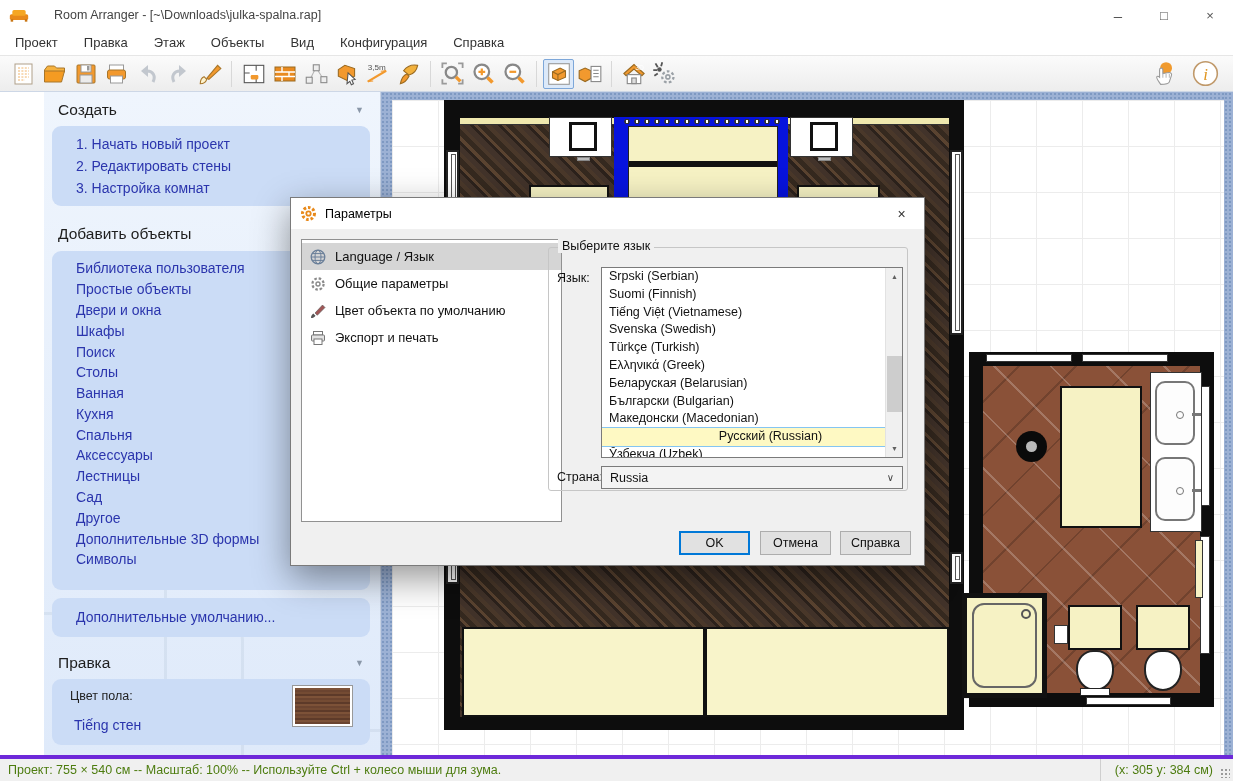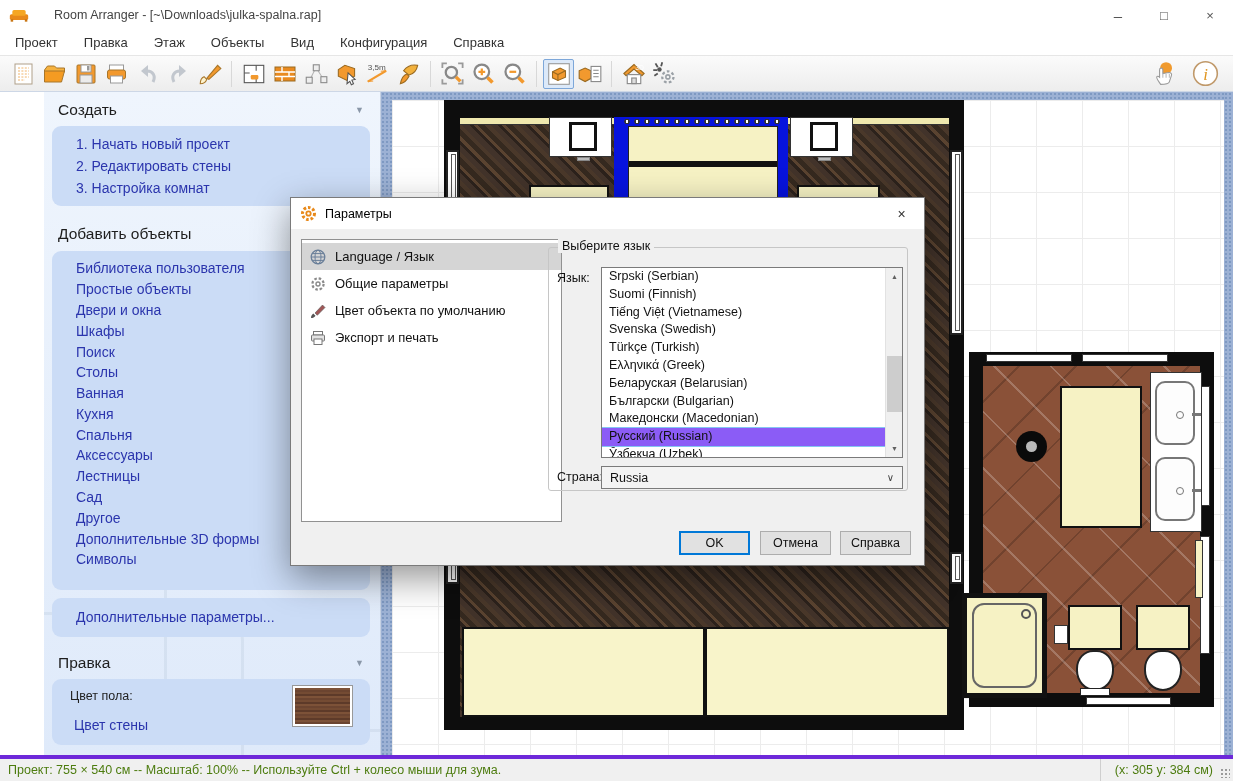--- a/index.html
+++ b/index.html
@@ -103,21 +103,21 @@
   .dlg-close { margin-left:auto; width:45px; height:31px; display:flex; align-items:center; justify-content:center; font-size:14px; color:#333; }
   .dlg-body { position:absolute; top:31px; left:0; right:0; bottom:0; }
   .dlg-list { position:absolute; left:10px; top:10px; width:261px; height:283px; background:#fff; border:1px solid #919191; padding-top:3px; }
   .dlg-list-item { height:27px; display:flex; align-items:center; padding-left:8px; gap:9px; font-size:13px; color:#111; }
   .dlg-list-item.selected { background:#d5d5d5; }
   .groupbox { position:absolute; left:257px; top:18px; width:360px; height:244px; border:1px solid #c6c6c6; border-radius:3px; }
   .groupbox-label { position:absolute; top:-9px; left:9px; background:#f0f0f0; padding:0 4px; font-size:12.5px; color:#111; }
   .fld-label { position:absolute; font-size:12.5px; color:#111; }
   .lang-list { position:absolute; left:310px; top:38px; width:302px; height:191px; background:#fff; border:1px solid #7a7a7a; overflow:hidden; }
   .lang-item { height:17.8px; line-height:17.8px; padding-left:7px; font-size:12.5px; color:#111; width:330px; white-space:nowrap; overflow:hidden; }
-  .lang-item.selected { background:#8b5cf6; outline:1px solid #84c5f2; }
+  .lang-item.selected { background:#fef9c3; outline:1px solid #84c5f2;text-align:center; }
   .scrollbar { position:absolute; right:0; top:0; bottom:0; width:17px; background:#f0f0f0; border-left:1px solid #e2e2e2; }
   .sb-arrow { position:absolute; left:0; width:17px; height:17px; display:flex; align-items:center; justify-content:center; font-size:7px; color:#606060; }
   .sb-thumb { position:absolute; left:1px; top:88px; width:15px; height:56px; background:#cdcdcd; }
   .combo { position:absolute; left:310px; top:237px; width:302px; height:23px; background:#f3f3f3; border:1px solid #7a7a7a; display:flex; align-items:center; padding:0 8px; font-size:12.5px; color:#111; }
   .combo-chevron { margin-left:auto; color:#444; font-size:10px; }
   .dlg-btn { position:absolute; top:302px; width:71px; height:24px; background:#e1e1e1; border:1px solid #adadad; display:flex; align-items:center; justify-content:center; font-size:12.5px; color:#111; }
   .dlg-btn.default { border:2px solid #0078d7; }
 
   
   .statusbar { position:absolute; left:0; right:0; bottom:0; height:26px; background:#f0f0f0; border-top:4px solid #6d28d9; display:flex; align-items:center; font-size:12.5px; color:#4d7c0f; }
@@ -347,31 +347,31 @@
         <div class="lib-link">Спальня</div>
         <div class="lib-link">Аксессуары</div>
         <div class="lib-link">Лестницы</div>
         <div class="lib-link">Сад</div>
         <div class="lib-link">Другое</div>
         <div class="lib-link">Дополнительные 3D формы</div>
         <div class="lib-link">Символы</div>
         <span class="more-chevron">&gt;</span>
       </div>
       <div class="panel" style="padding:9px 0;">
-        <div class="lib-link">Дополнительные параметры...</div>
+        <div class="lib-link">Дополнительные умолчанию...</div>
       </div>
 
       <div class="section-h">
         <span>Правка</span>
         <span class="collapse">▼</span>
       </div>
       <div class="edit-panel">
         <div class="floor-label">Цвет пола:</div>
         <div class="swatch"></div>
-        <div class="wall-link">Цвет стены</div>
+        <div class="wall-link">Tiếng стен</div>
       </div>
     </div>
 
     <div class="canvas">
       <div class="grid"></div>
       <div class="strip strip-top"></div>
       <div class="strip strip-left"></div>
       <div class="strip strip-right"></div>
 
       <div class="plan">

